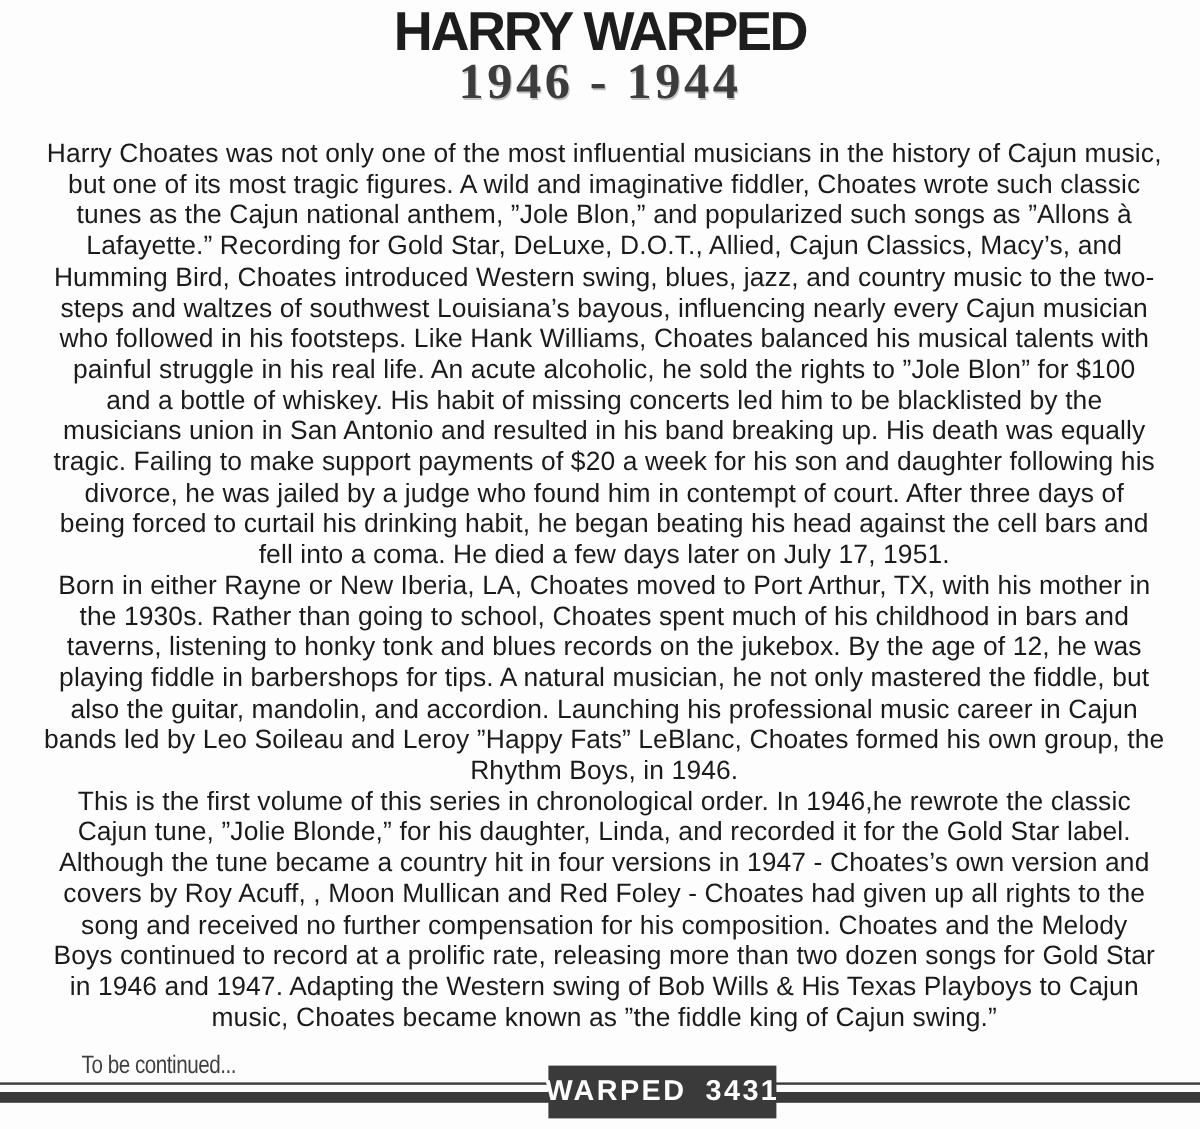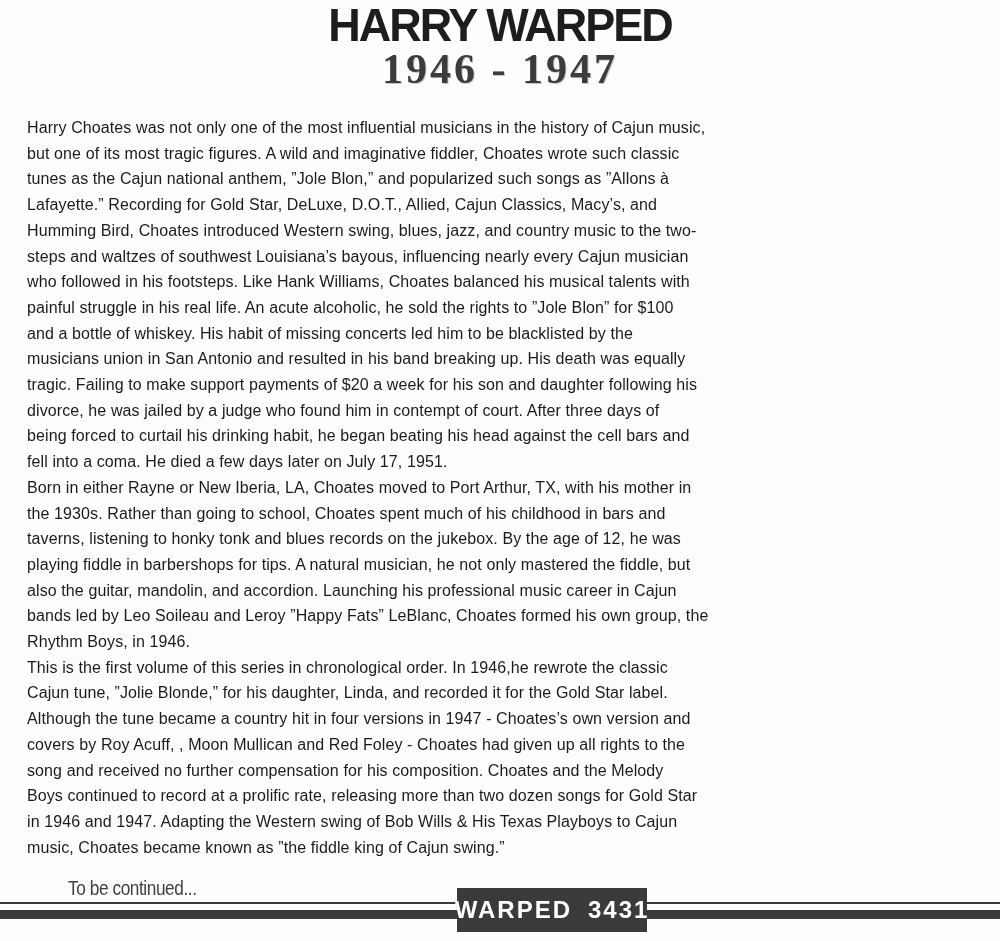--- a/index.html
+++ b/index.html
@@ -38,25 +38,26 @@
   }
   .body-text {
     position: absolute;
     top: 115px;
     left: 27px;
     right: 20px;
     overflow: hidden;
   }
   .paragraph {
     margin: 0;
-    font-size: 16px;
+    font-size: 22px;
     line-height: 25.7px;
     letter-spacing: 0.1px;
     color: #1b1b1b;
     white-space: pre;
+    text-align: center;
   }
   .continued {
     position: absolute;
     left: 68px;
     top: 876px;
     font-size: 21px;
     color: #3f3f3f;
     letter-spacing: -0.5px;
     transform: scaleX(0.82);
     transform-origin: left center;
@@ -96,21 +97,21 @@
     font-family: "Liberation Sans", sans-serif;
   }
 </style>
 </head>
 <body>
 
 <div class="page">
 
   <div class="header">
     <h1 class="title">HARRY WARPED</h1>
-    <h2 class="subtitle">1946 - 1947</h2>
+    <h2 class="subtitle">1946 - 1944</h2>
   </div>
 
   <div class="body-text">
     <p class="paragraph">Harry Choates was not only one of the most influential musicians in the history of Cajun music,
 but one of its most tragic figures. A wild and imaginative fiddler, Choates wrote such classic
 tunes as the Cajun national anthem, ”Jole Blon,” and popularized such songs as ”Allons à
 Lafayette.” Recording for Gold Star, DeLuxe, D.O.T., Allied, Cajun Classics, Macy’s, and
 Humming Bird, Choates introduced Western swing, blues, jazz, and country music to the two-
 steps and waltzes of southwest Louisiana’s bayous, influencing nearly every Cajun musician
 who followed in his footsteps. Like Hank Williams, Choates balanced his musical talents with

